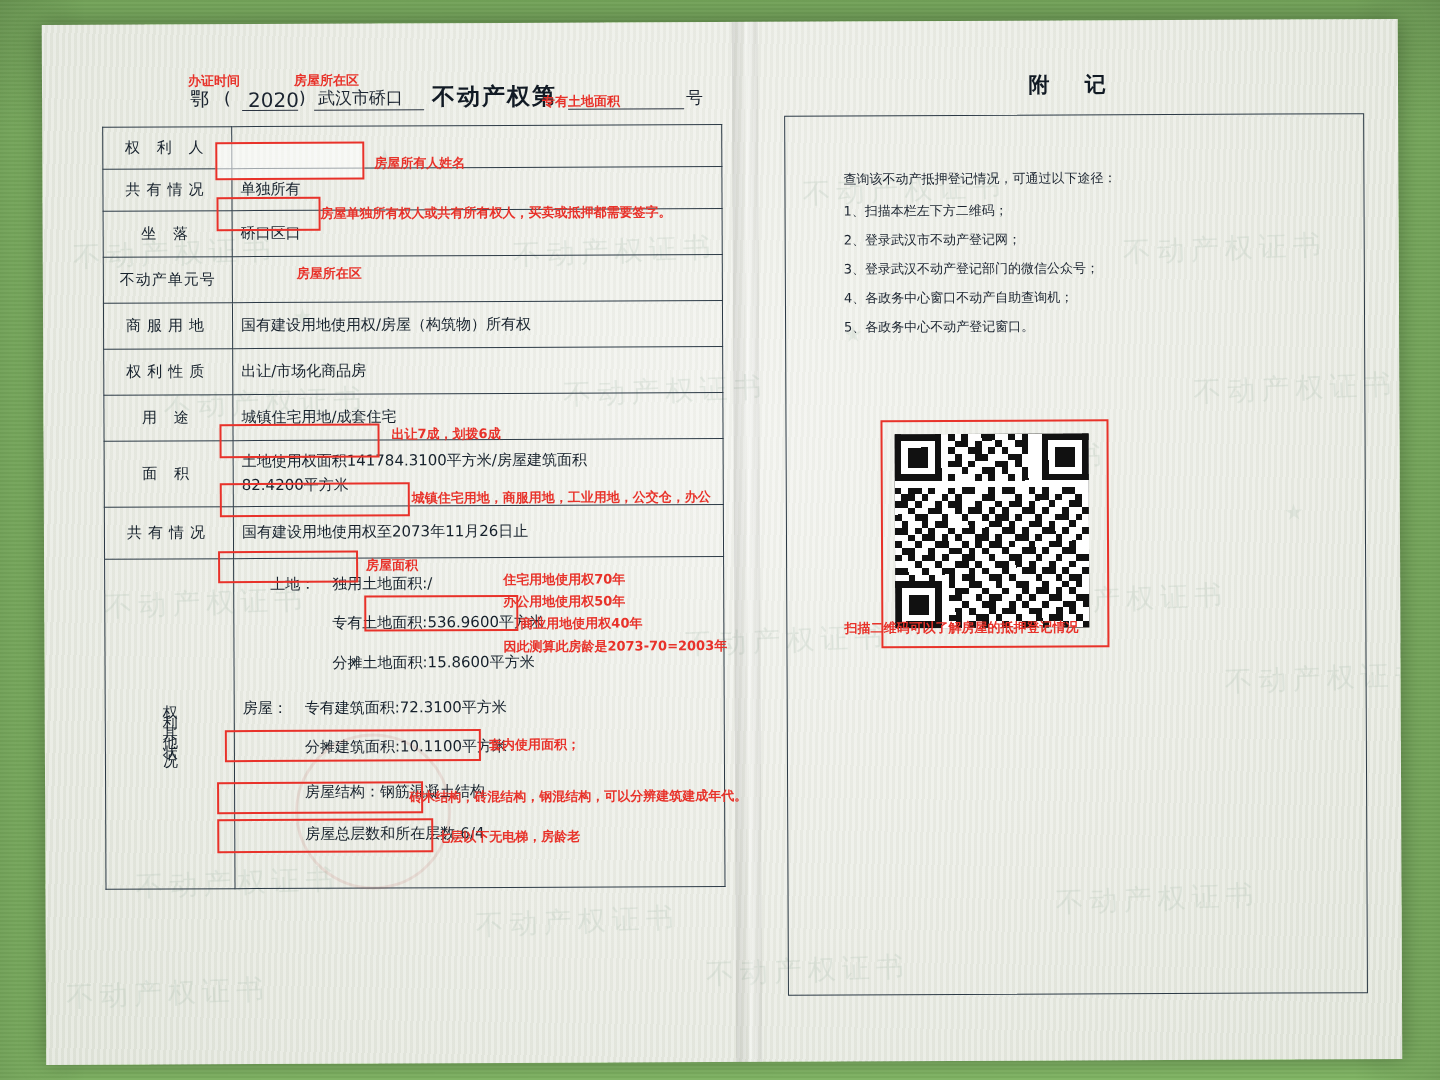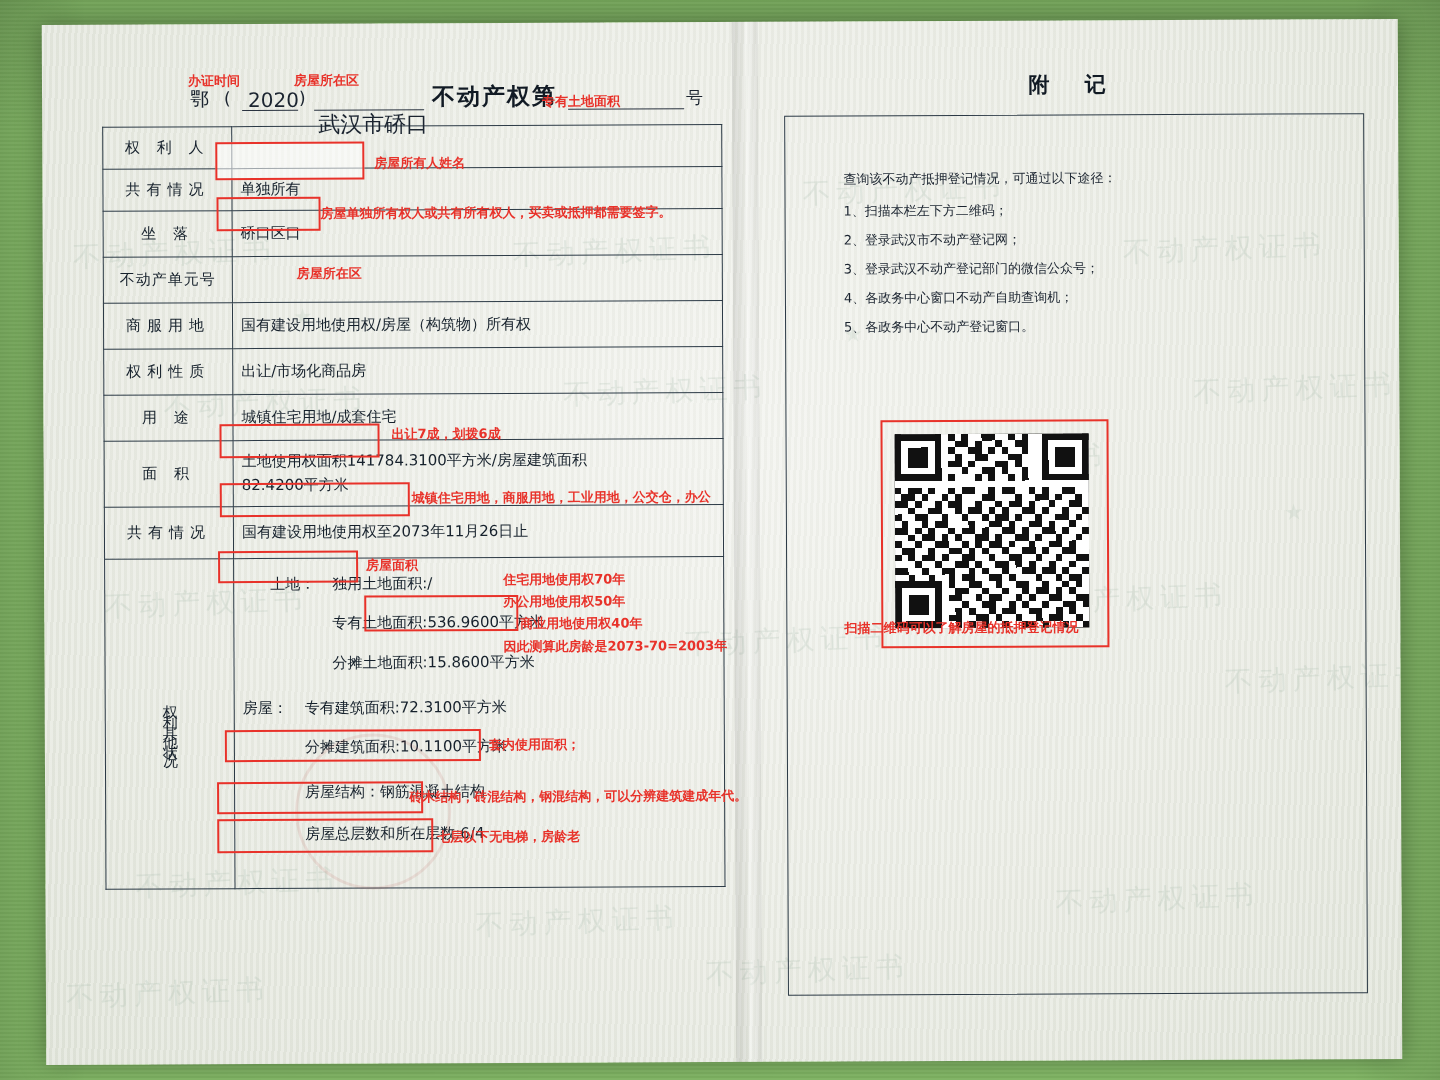--- a/index.html
+++ b/index.html
@@ -47,21 +47,21 @@
   }
   .wm .star{font-size:22px;color:#a9bfae;}
 
   
   .left{position:absolute;left:60px;top:50px;width:620px;}
   .hdr{position:relative;height:46px;}
   .hdr .h-prov{position:absolute;left:88px;top:12px;font-size:19px;color:#1b2430;}
   .hdr .h-paren{position:absolute;left:122px;top:14px;font-size:17px;color:#1b2430;}
   .hdr .h-year{position:absolute;left:146px;top:14px;font-size:20px;color:#1b2430;}
   .hdr .h-paren2{position:absolute;left:197px;top:14px;font-size:17px;color:#1b2430;}
-  .hdr .h-city{position:absolute;left:216px;top:13px;font-size:22px;color:#1b2430;margin-top:23px;}
+  .hdr .h-city{position:absolute;left:216px;top:13px;font-size:17px;color:#1b2430;}
   .hdr .h-title{position:absolute;left:330px;top:8px;font-size:23px;font-weight:bold;color:#111a24;letter-spacing:2px;}
   .hdr .h-no{position:absolute;left:584px;top:14px;font-size:17px;color:#1b2430;}
   .hdr .u1{position:absolute;left:140px;top:36px;width:56px;border-bottom:1px solid #2a3340;}
   .hdr .u2{position:absolute;left:212px;top:36px;width:110px;border-bottom:1px solid #2a3340;}
   .hdr .u3{position:absolute;left:466px;top:36px;width:116px;border-bottom:1px solid #2a3340;}
 
   table.doc{border-collapse:collapse;width:620px;margin-top:6px;}
   table.doc td{
     border:1px solid #2c3a46;
     font-size:15px;color:#16212c;vertical-align:middle;

